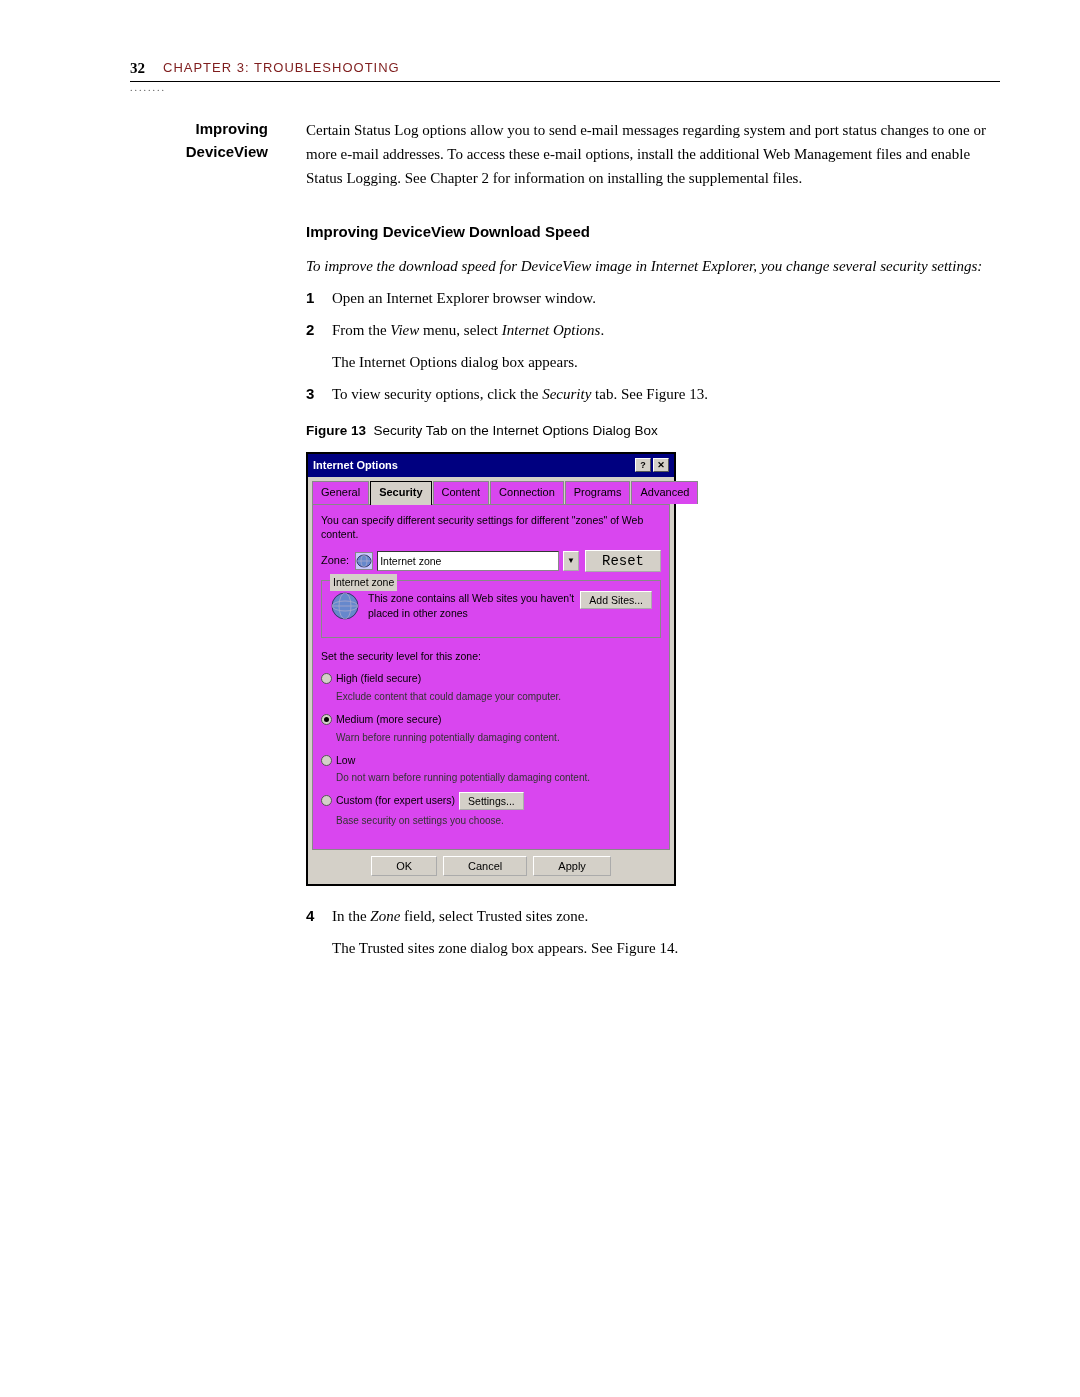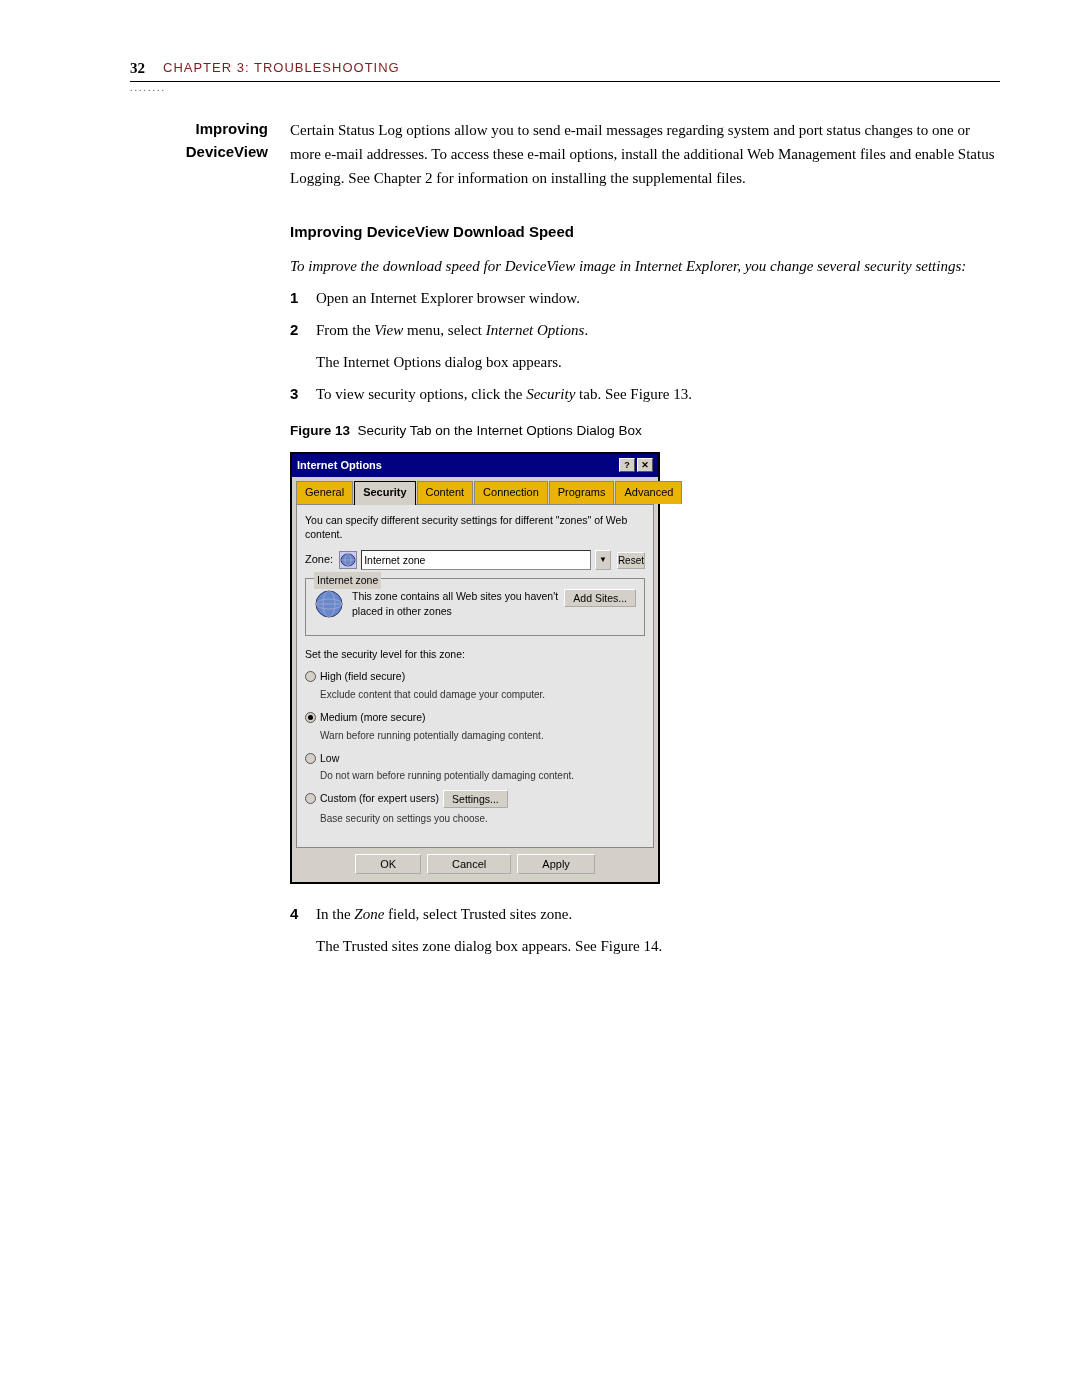--- a/index.html
+++ b/index.html
@@ -51,20 +51,21 @@
     }
 
     
     .content {
       margin-top: 10px;
     }
 
     .section-row {
       display: flex;
       margin-bottom: 22px;
+      gap: 16px;
     }
 
     .section-label {
       width: 160px;
       min-width: 160px;
       text-align: right;
       padding-right: 22px;
       font-weight: bold;
       font-family: Arial, sans-serif;
       font-size: 15px;
@@ -189,39 +190,39 @@
 
     .dialog-tabs {
       display: flex;
       padding: 4px 4px 0 4px;
       gap: 1px;
       background: #d4d0c8;
     }
 
     .dialog-tab {
       padding: 2px 8px;
-      background: #eab308;
+      background: #d946ef;
       border: 1px solid #888;
       border-bottom: none;
       font-size: 11px;
       cursor: pointer;
       position: relative;
     }
 
     .dialog-tab.active {
       background: #d4d0c8;
       border-color: #000;
       font-weight: bold;
       z-index: 1;
       padding-bottom: 3px;
       margin-bottom: -1px;
     }
 
     .dialog-content {
-      background: #e5e5e5;
+      background: #d946ef;
       border: 1px solid #888;
       margin: 0 4px;
       padding: 8px;
     }
 
     .dialog-intro-text {
       font-size: 10.5px;
       margin-bottom: 8px;
       line-height: 1.4;
     }
@@ -271,26 +272,27 @@
       height: 20px;
       background: #d4d0c8;
       border: 1px outset #fff;
       display: flex;
       align-items: center;
       justify-content: center;
       font-size: 8px;
     }
 
     .reset-btn {
-      padding: 2px 0;
+      padding: 2px 16px;
       background: #d4d0c8;
       border: 1px outset #fff;
-      font-size: 10px;
+      font-size: 14px;
       cursor: pointer;
       white-space: nowrap;
+      font-family: Liberation Mono, monospace;
     }
 
     .zone-group {
       border: 1px solid #888;
       padding: 6px 8px 8px 8px;
       margin-bottom: 6px;
       position: relative;
     }
 
     .zone-group-title {

